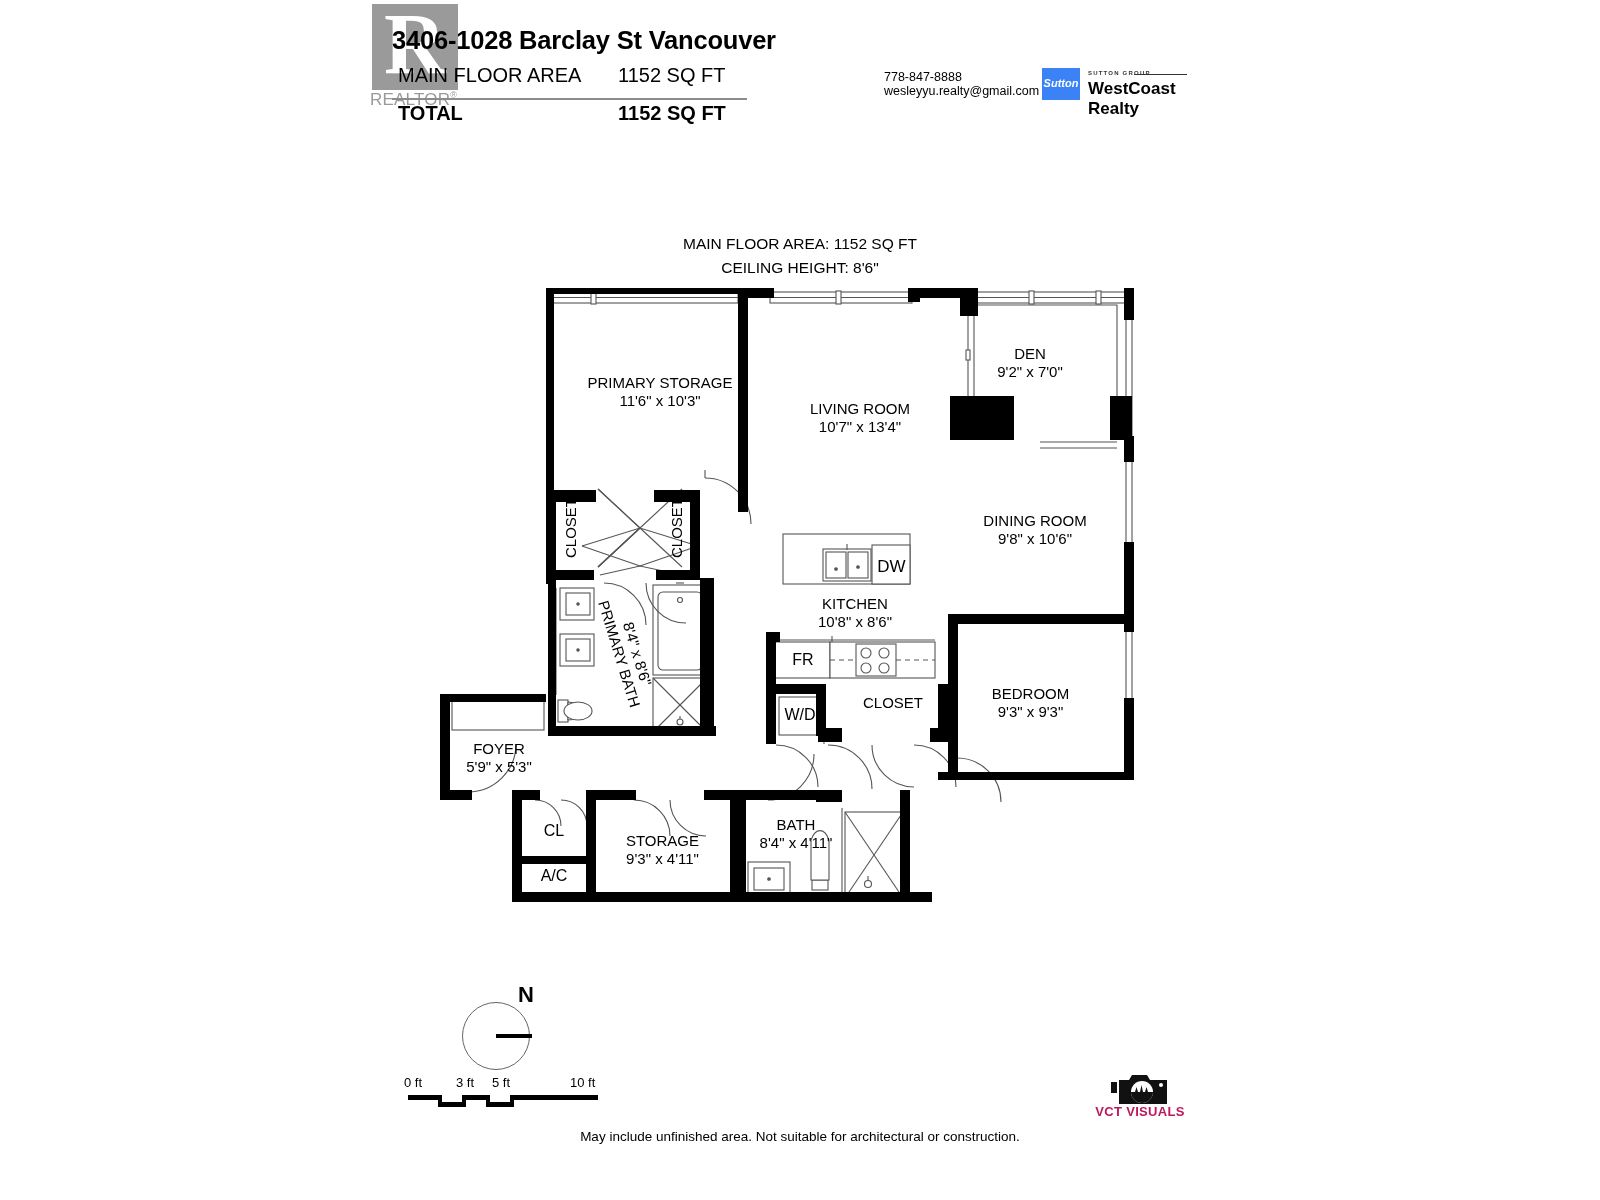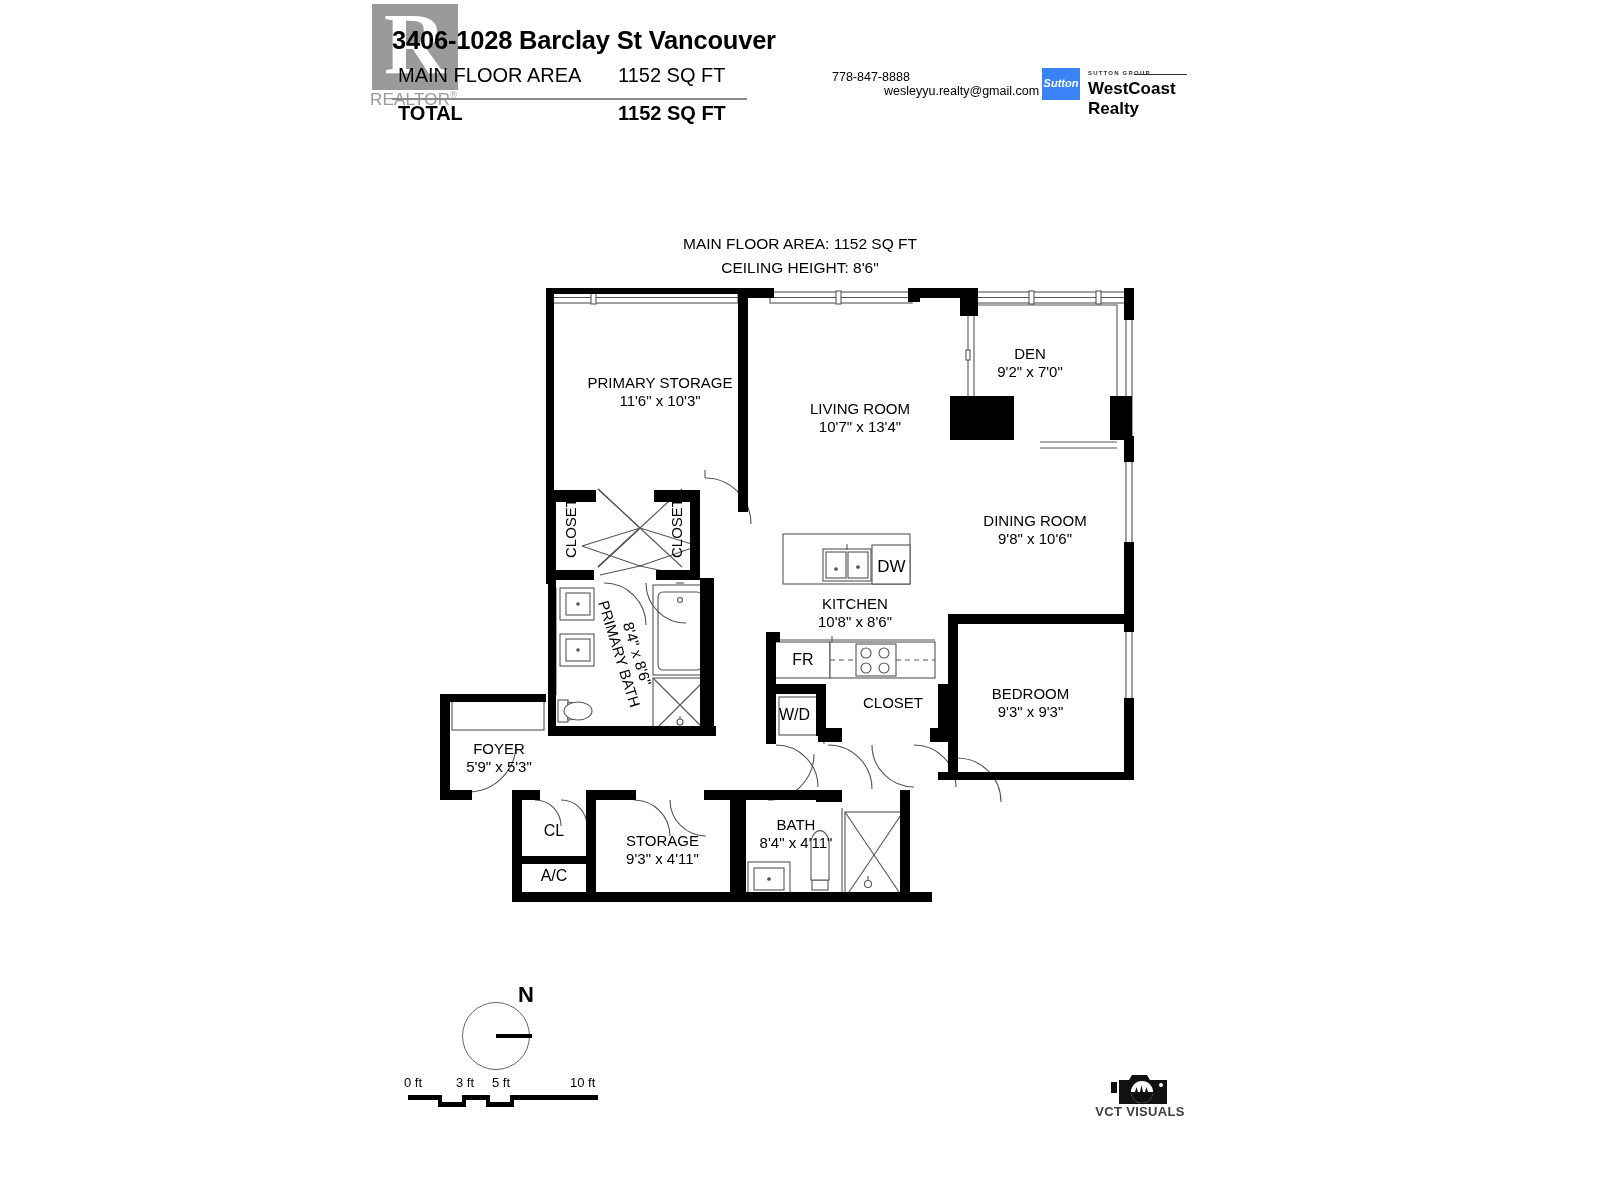--- a/index.html
+++ b/index.html
@@ -20,21 +20,21 @@
 
   #addr{position:absolute;left:392px;top:26px;font-size:25.5px;font-weight:bold;
         letter-spacing:-.2px;white-space:nowrap;}
   #mfa-label{position:absolute;left:398px;top:64px;font-size:20px;}
   #mfa-value{position:absolute;left:618px;top:64px;font-size:20px;}
   #hdr-rule{position:absolute;left:392px;top:98px;width:355px;height:2px;background:#8c8c8c;}
   #total-label{position:absolute;left:398px;top:102px;font-size:20px;font-weight:bold;}
   #total-value{position:absolute;left:618px;top:102px;font-size:20px;font-weight:bold;}
 
   #brand{position:absolute;left:884px;top:42px;font-size:23.5px;white-space:nowrap;}
-  #phone{position:absolute;left:832px;top:70px;font-size:12.5px;}
+  #phone{position:absolute;left:884px;top:70px;font-size:12.5px;}
   #email{position:absolute;left:884px;top:84px;font-size:12.5px;}
   #sutton{position:absolute;left:1042px;top:68px;width:150px;height:32px;}
   #sutton .sq{position:absolute;left:0;top:0;width:38px;height:32px;background:#3b82f6;}
   #sutton .sq span{position:absolute;left:0;top:9px;width:38px;text-align:center;
         color:#fff;font-size:11px;font-weight:bold;font-style:italic;}
   #sutton .grp{position:absolute;left:46px;top:2px;font-size:6px;letter-spacing:1.2px;
         font-weight:bold;color:#333;}
   #sutton .grpline{position:absolute;left:92px;top:6px;width:53px;height:1px;background:#333;}
   #sutton .wc{position:absolute;left:46px;top:11px;font-size:17px;font-weight:bold;}
 
@@ -57,21 +57,21 @@
   #compass .nlab{position:absolute;left:56px;top:-20px;font-size:22px;font-weight:bold;}
 
   
   #scale{position:absolute;left:400px;top:1075px;width:210px;height:50px;}
   #scale .lbl{position:absolute;font-size:13px;}
 
   
   #vct{position:absolute;left:1093px;top:1072px;width:95px;height:48px;}
   #vct .cam{position:absolute;left:18px;top:0px;width:58px;height:34px;}
   #vct .vtext{position:absolute;left:-8px;top:32px;width:110px;text-align:center;
-        font-size:13px;font-weight:bold;letter-spacing:.3px;color:#404040;}
+        font-size:13px;font-weight:bold;letter-spacing:.3px;color:#be185d;}
 
   
   #footer{position:absolute;left:0;top:1128px;width:1600px;text-align:center;
         font-size:13.5px;line-height:18px;}
 </style>
 </head>
 <body>
 
 <div id="header">
 
@@ -383,21 +383,21 @@
 <div style="position:absolute;left:863px;top:694px;font-size:15px;">
   <span>CLOSET</span>
 </div>
 
 <div style="position:absolute;left:873px;top:557px;width:37px;text-align:center;font-size:17px;">
   <span>DW</span>
 </div>
 <div style="position:absolute;left:776px;top:651px;width:54px;text-align:center;font-size:16px;">
   <span>FR</span>
 </div>
-<div style="position:absolute;left:779px;top:706px;width:42px;font-size:16px;">
+<div style="position:absolute;left:779px;top:706px;width:42px;text-align:center;font-size:16px;">
   <span>W/D</span>
 </div>
 <div style="position:absolute;left:522px;top:822px;width:64px;text-align:center;font-size:16px;">
   <span>CL</span>
 </div>
 <div style="position:absolute;left:522px;top:867px;width:64px;text-align:center;font-size:16px;">
   <span>A/C</span>
 </div>
 
 <div id="compass">
@@ -419,13 +419,14 @@
     <path d="M8,8 L18,8 L21,3 L36,3 L39,8 L56,8 L56,32 L8,32 Z" fill="#111"></path>
     <circle cx="31" cy="20" r="11" fill="#ffffff"></circle>
     <path d="M20,20 a11,11 0 0,0 22,0 Z" fill="#111"></path>
     <path d="M24,20 l1.5,-5 l1.5,5 z M29,20 l1.5,-7 l1.5,7 z M34,20 l1.5,-5 l1.5,5 z" fill="#111"></path>
     <circle cx="50" cy="13" r="2" fill="#ffffff"></circle>
   </svg>
   <div class="vtext">VCT VISUALS</div>
 </div>
 
 <div id="footer">
+  <div>May include unfinished area. Not suitable for architectural or construction.</div>
 </div>
 
 </body></html>

